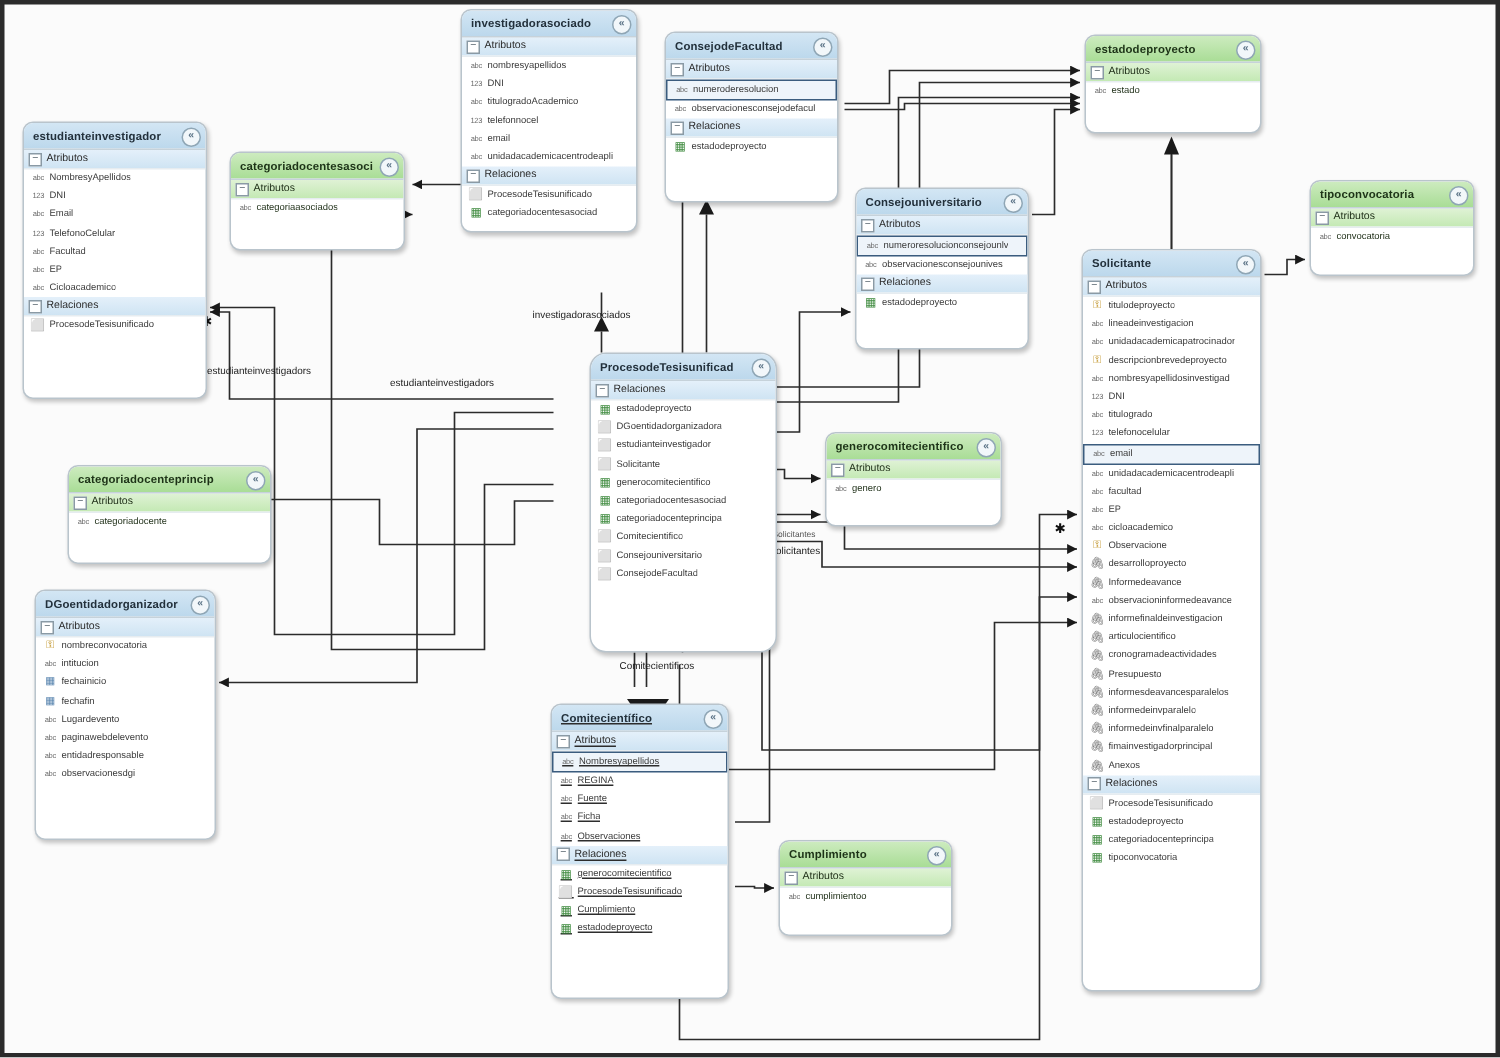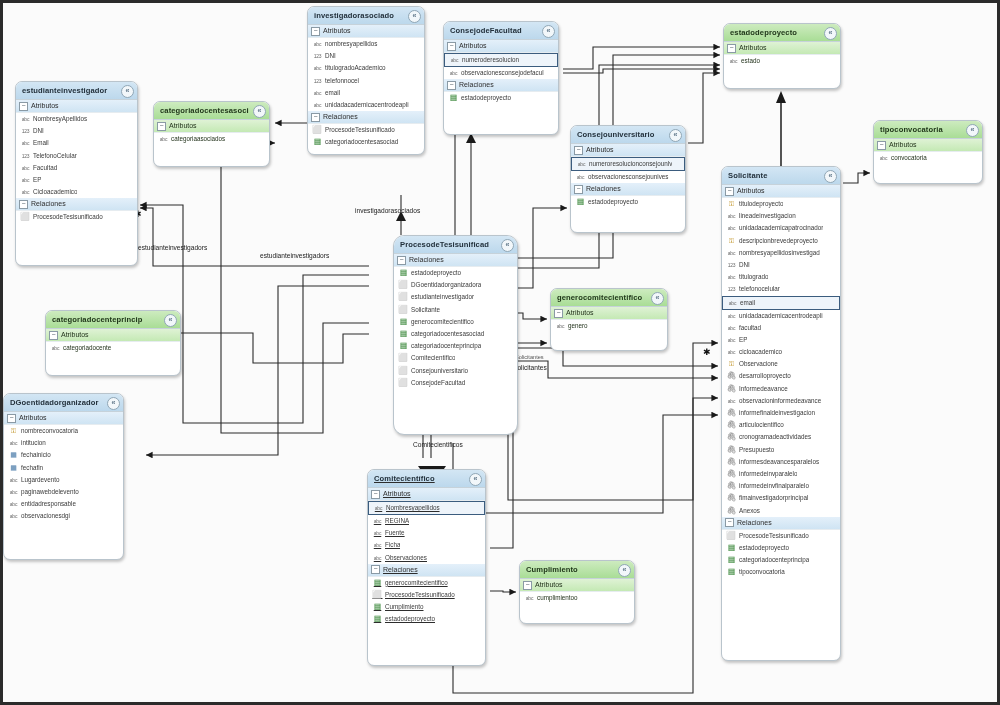--- a/index.html
+++ b/index.html
@@ -231,21 +231,21 @@
         </div>
       </div>
       <div class="entity green" style="left: 42px; top: 307px; width: 136px; height: 66px;">
         <div class="ent-title">categoriadocenteprincip<div class="collapse">«</div></div>
         <div class="sect"><span class="box">−</span><span class="lbl">Atributos</span></div>
         <div class="row">
           <span class="ic abc">abc</span>
           <span class="rn">categoriadocente</span>
         </div>
       </div>
-      <div class="entity blue" style="left: 0; top: 390px; width: 121px; height: 167px;">
+      <div class="entity blue" style="left: 20px; top: 390px; width: 121px; height: 167px;">
         <div class="ent-title">DGoentidadorganizador<div class="collapse">«</div></div>
         <div class="sect"><span class="box">−</span><span class="lbl">Atributos</span></div>
         <div class="row">
           <span class="ic key">⚿</span>
           <span class="rn">nombreconvocatoria</span>
         </div>
         <div class="row">
           <span class="ic abc">abc</span>
           <span class="rn">intitucion</span>
         </div>

